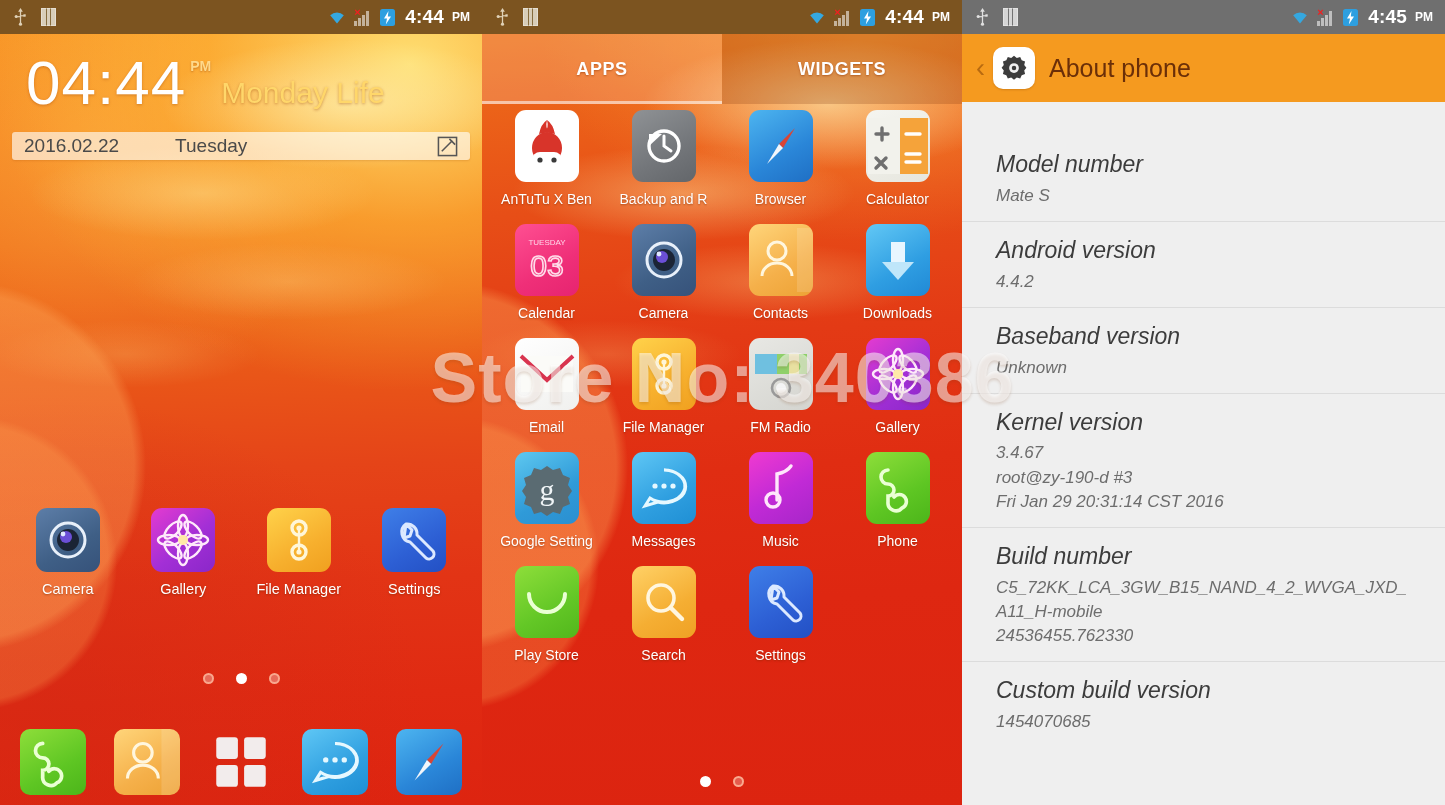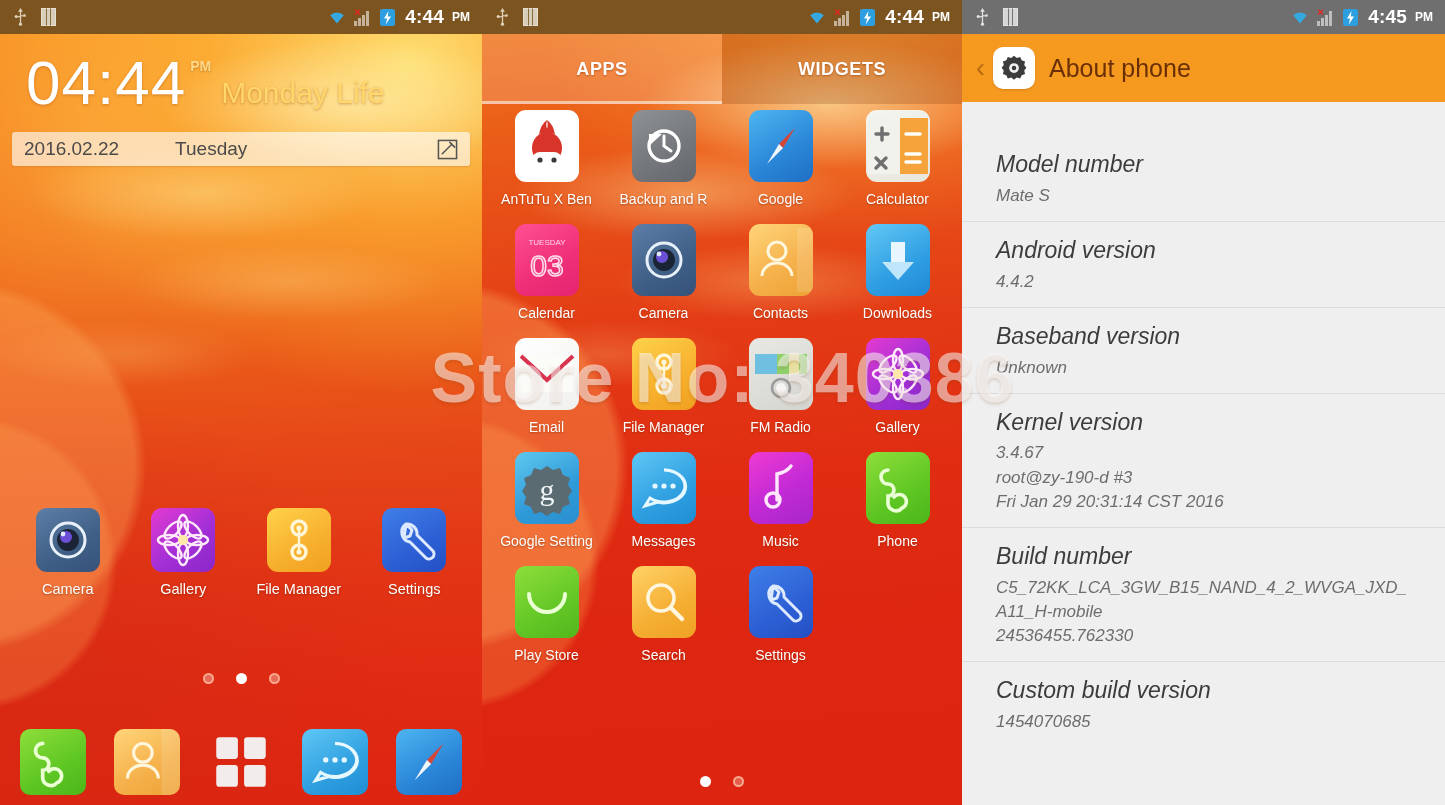--- a/index.html
+++ b/index.html
@@ -89,21 +89,21 @@
   }
   .clock-ampm {
     font-size: 14px; color: #ffd98a; font-weight: bold; margin: 6px 0 0 4px;
     text-shadow: 0 1px 2px rgba(140,50,0,.4);
   }
   .clock-brand {
     font-size: 30px; color: #ffd76a; margin: 24px 0 0 10px; font-weight: 400;
     text-shadow: 0 1px 3px rgba(150,60,0,.45);
   }
   .datebar {
-    position: relative; z-index: 5; margin: 18px 12px 0 12px; height: 34px;
+    position: relative; z-index: 5; margin: 18px 12px 0 12px; height: 28px;
     background: rgba(255,255,255,.62); border-radius: 3px;
     display: flex; align-items: center; padding: 12px 12px;
     box-shadow: 0 1px 2px rgba(150,60,0,.18);
   }
   .datebar .d-date { font-size: 19px; color: #4a4a4a; }
   .datebar .d-day  { font-size: 19px; color: #4a4a4a; margin-left: 56px; }
   .datebar .d-edit { margin-left: auto; width: 21px; height: 21px; }
 
   
   .home-grid {
@@ -422,21 +422,21 @@
         <span class="app-label">Backup and R</span>
       </div>
 
       <div class="app-cell">
         <div class="app-icon ic-brow">
           <svg class="ic" viewBox="0 0 64 64">
               <polygon points="46,14 34,34 30,30" fill="#d94535"></polygon>
               <polygon points="18,50 30,30 34,34" fill="#f2f6fb"></polygon>
             </svg>
         </div>
-        <span class="app-label">Google</span>
+        <span class="app-label">Browser</span>
       </div>
 
       <div class="app-cell">
         <div class="app-icon ic-calc">
           <svg class="ic" viewBox="0 0 64 64">
               <rect x="32" y="4" width="30" height="56" fill="#f5a33a"></rect>
               <rect x="2" y="4" width="32" height="56" fill="#f2f2ec"></rect>
               <g stroke="#6f6f6f" stroke-width="3.4" stroke-linecap="round">
                 <path d="M10 20 h12 M16 14 v12"></path>
                 <path d="M10 44 l10 10 M20 44 l-10 10"></path>

